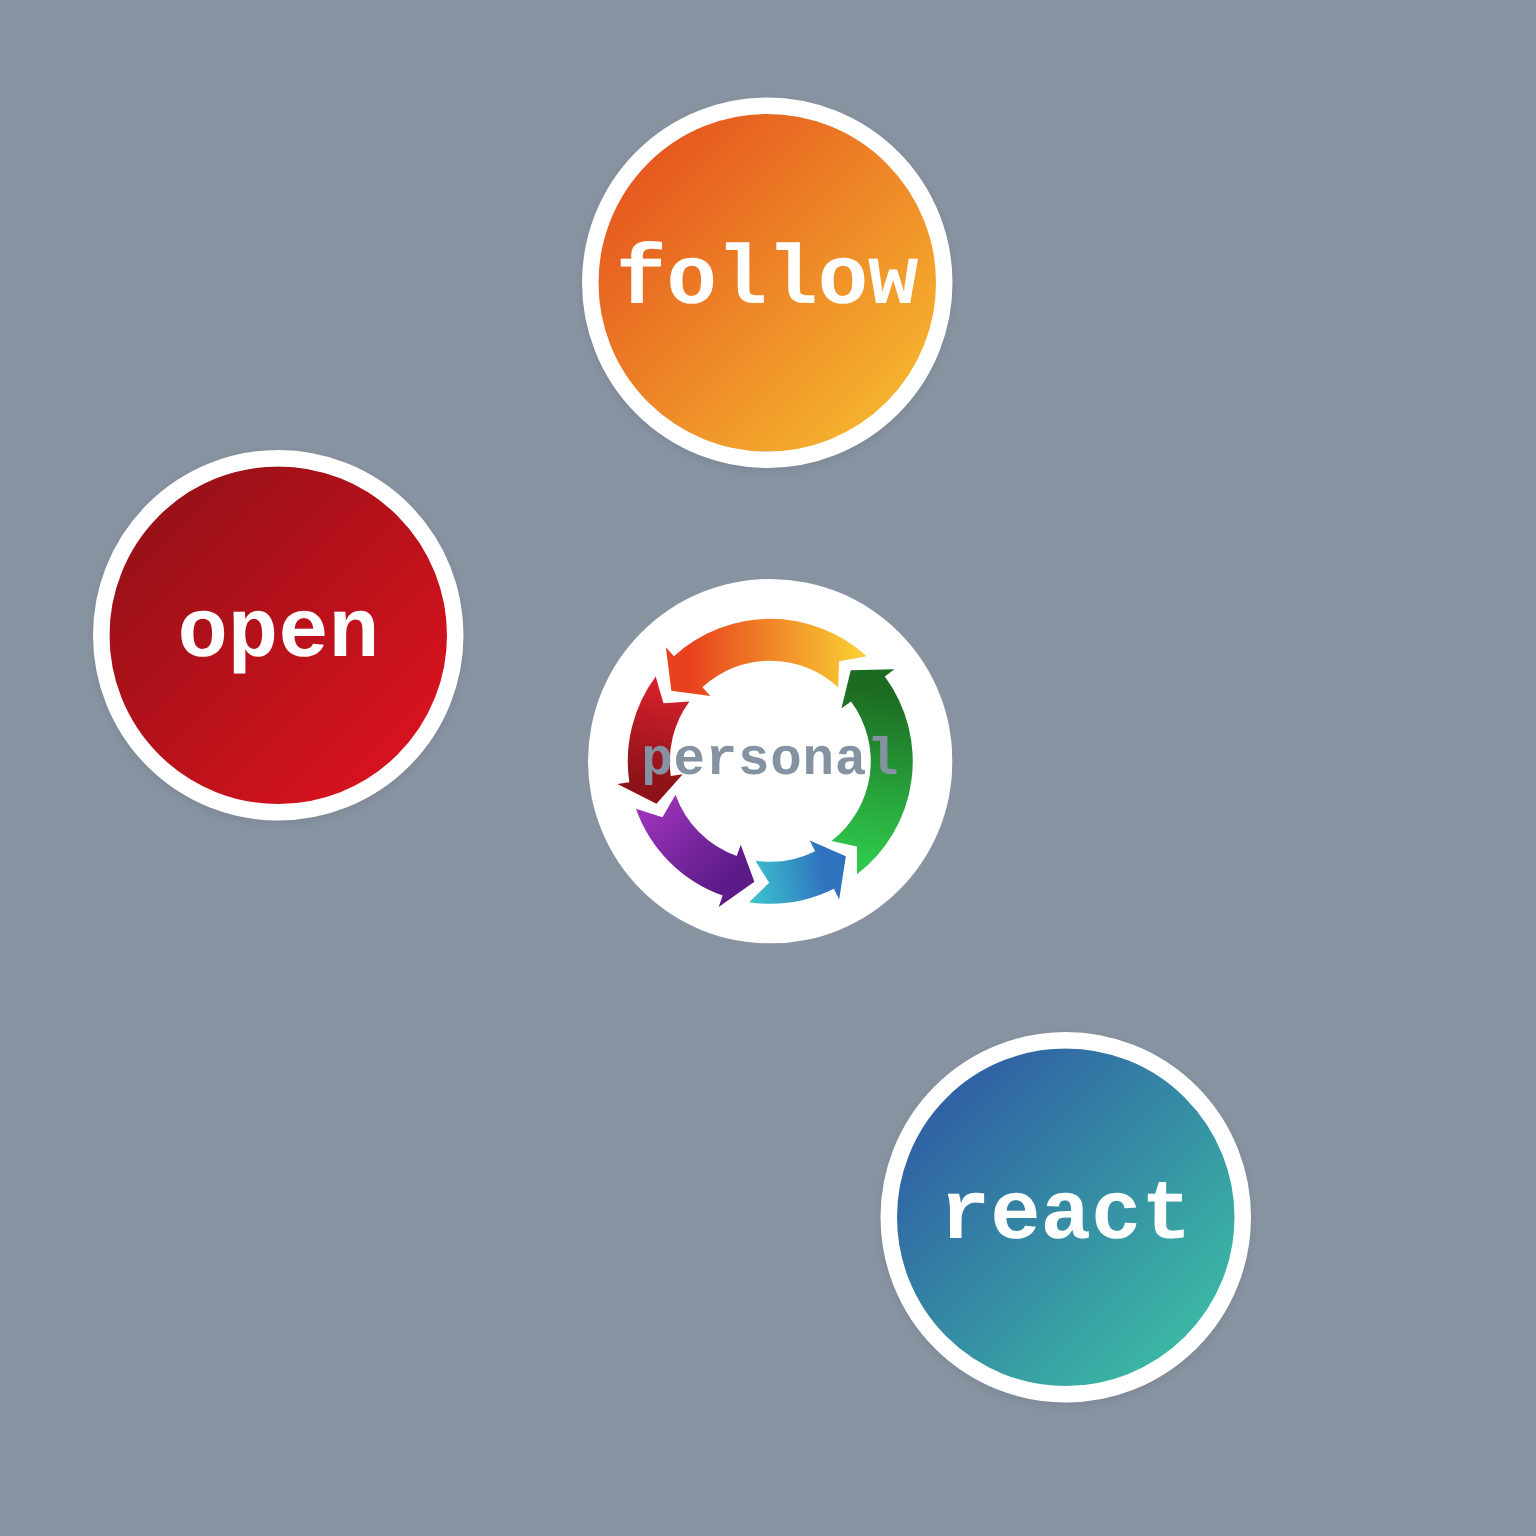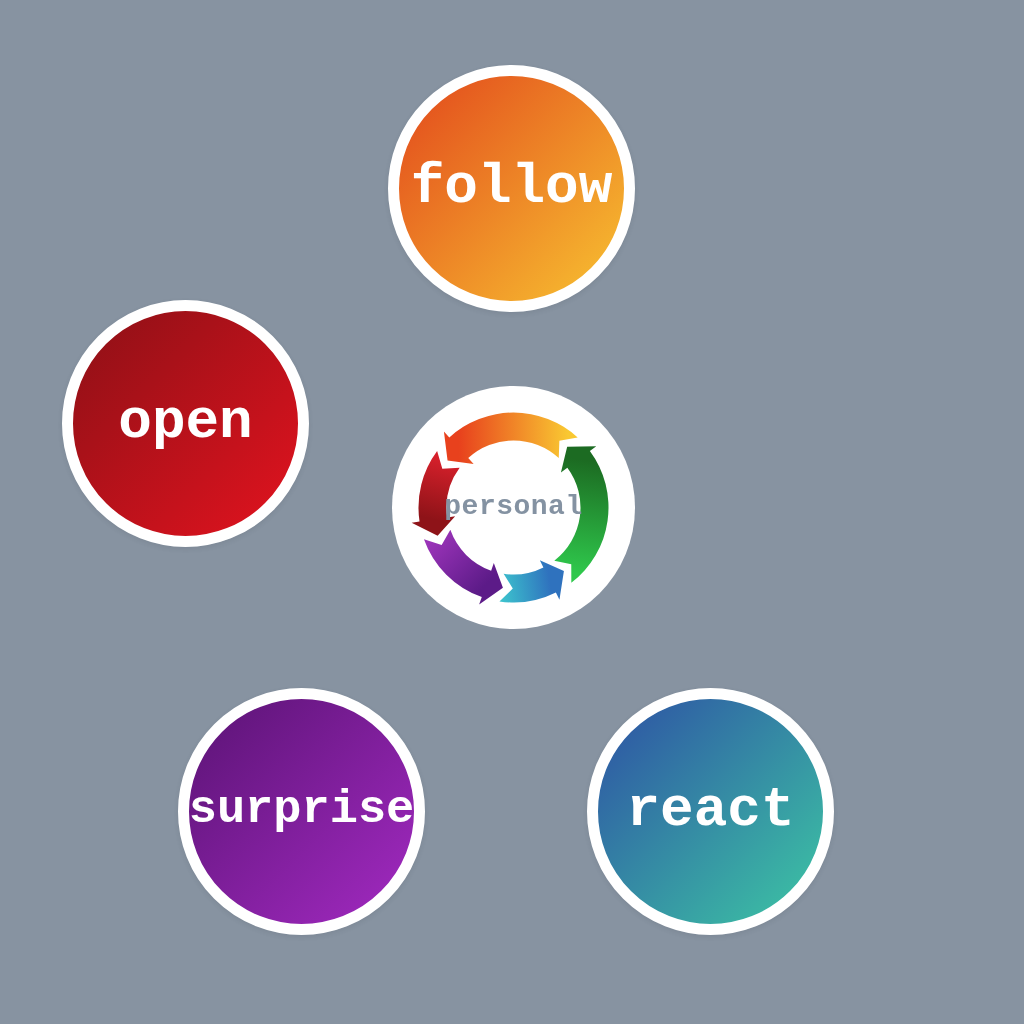--- a/index.html
+++ b/index.html
@@ -27,42 +27,39 @@
   .node-open    {left:587px;top:688px;font-size:56px;}
   .hub{
     position:absolute;left:392px;top:386px;
     width:243px;height:243px;
   }
   .hub svg{position:absolute;left:0;top:0;}
   .hub-label{
     position:absolute;inset:0;
     display:flex;flex-direction:row;
     align-items:center;justify-content:center;
-    font-weight:700;font-size:28px;line-height:1.1;
+    font-weight:700;font-size:35px;line-height:1.1;
     letter-spacing:0.5px;
     user-select:none;
   }
 </style>
 </head>
 <body>
 
 <div id="canvas" style="background: rgb(135, 147, 161);">
 
   <div class="node node-follow" style="background: linear-gradient(135deg, rgb(226, 71, 28), rgb(248, 195, 49)); color: rgb(255, 255, 255); border-color: rgb(255, 255, 255);">
     <span>follow</span>
   </div>
 
   <div class="node node-tell" style="background: linear-gradient(135deg, rgb(140, 16, 22), rgb(227, 19, 31)); color: rgb(255, 255, 255); border-color: rgb(255, 255, 255);">
     <span>open</span>
   </div>
 
 
-  <div class="node node-surprise" style="background: linear-gradient(135deg, rgb(90, 19, 116), rgb(163, 42, 194)); color: rgb(255, 255, 255); border-color: rgb(255, 255, 255);">
-    <span>surprise</span>
-  </div>
 
   <div class="node node-open" style="background: linear-gradient(135deg, rgb(45, 79, 164), rgb(61, 200, 164)); color: rgb(255, 255, 255); border-color: rgb(255, 255, 255);">
     <span>react</span>
   </div>
 
   <div class="hub">
     <svg id="hub-svg" width="243" height="243" viewBox="0 0 243 243">
         <circle cx="121.5" cy="121.5" r="121.5" fill="#ffffff"></circle>
         <defs>
           <linearGradient id="grad-orange" gradientUnits="userSpaceOnUse" x1="66.78" y1="61.78" x2="176.22" y2="61.78">

